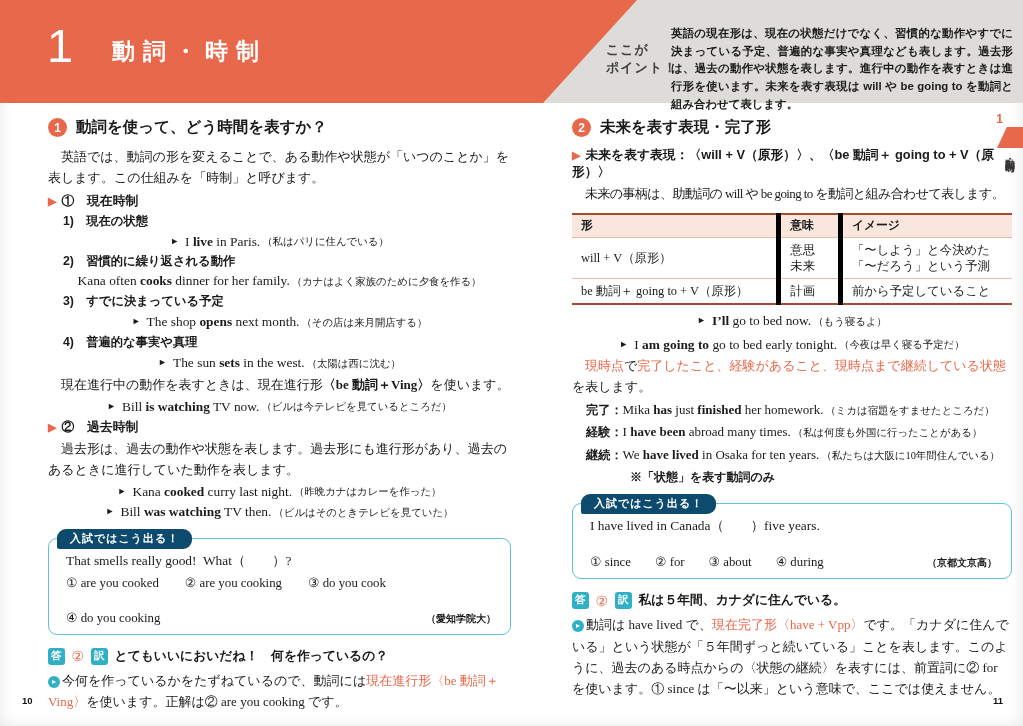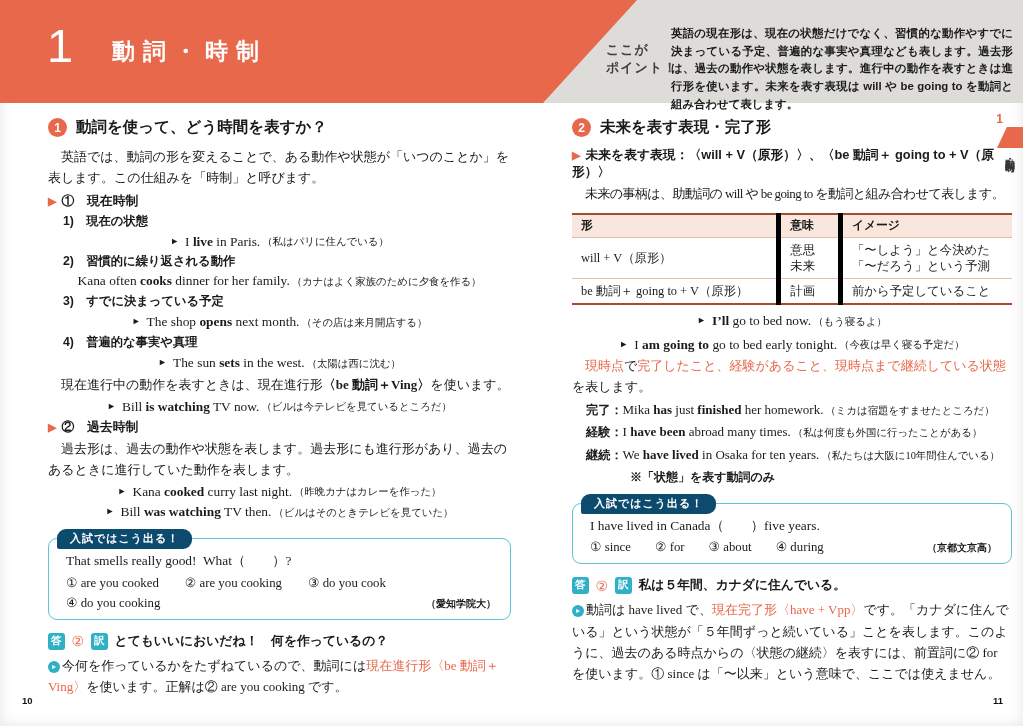--- a/index.html
+++ b/index.html
@@ -68,21 +68,21 @@
   .state-note { font-family:"Liberation Sans", sans-serif; font-weight:600; font-size:12px; margin:0 0 0 58px; }
   
   .quiz { position:relative; border:1.5px solid #5cc4d6; border-radius:9px; padding:13px 14px 8px 17px; margin-top:17px; }
   .quiz-badge {
     position:absolute; top:-10px; left:8px; background:#0c4a6e; color:#fff;
     font-family:"Liberation Sans", sans-serif; font-size:11px; font-weight:bold;
     padding:2px 13px 3px; border-radius:9px 9px 9px 2px; letter-spacing:1px;
   }
   .quiz-q { font-size:13.4px; white-space:pre-wrap; }
   .quiz-choices { display:flex; gap:26px; font-size:12.8px; margin-top:5px; }
-  .quiz-lastrow { display:flex; justify-content:space-between; align-items:flex-end; font-size:12.8px; margin-top:4px; }
+  .quiz-lastrow { display:flex; justify-content:space-between; align-items:flex-end; font-size:12.8px; margin-top:19px; }
   .quiz-src { font-family:"Liberation Sans", sans-serif; font-weight:600; font-size:10px;text-align:center; }
   
   .ans { display:flex; align-items:center; gap:7px; margin-top:13px; font-family:"Liberation Sans", sans-serif; }
   .badge-sq { background:#2fb0c7; color:#fff; font-size:10.5px; font-weight:bold; padding:1px 3px 2px; border-radius:3px; }
   .ans-num { color:#e7684a; font-size:14px; }
   .ans-text { font-weight:bold; font-size:12.8px; }
   .expl { font-size:13px; line-height:1.62; margin-top:5px; }
   .expl-bullet {
     display:inline-block; width:12px; height:12px; border-radius:50%; background:#2fb0c7;
     color:#fff; font-size:8px; line-height:12px; text-align:center; vertical-align:1px; margin-right:2px;

